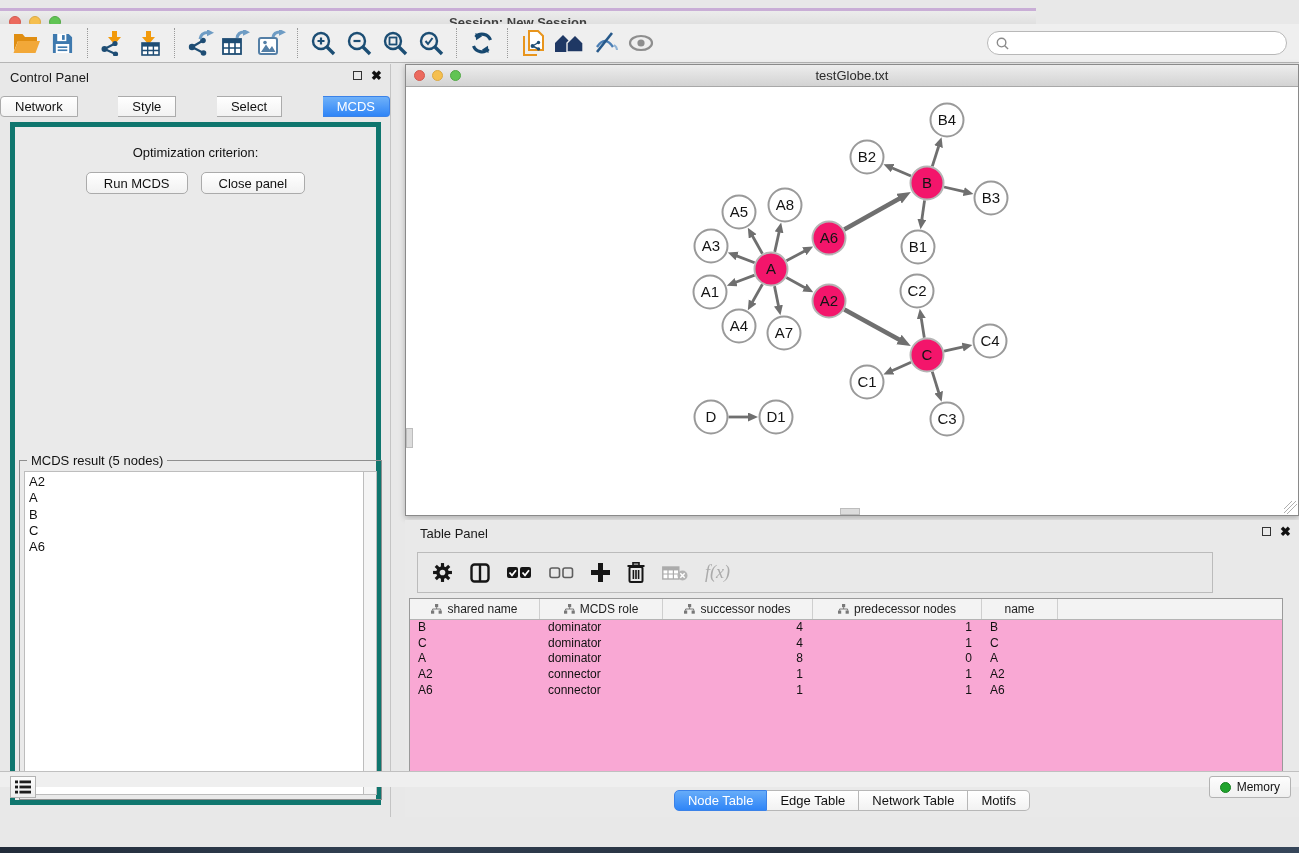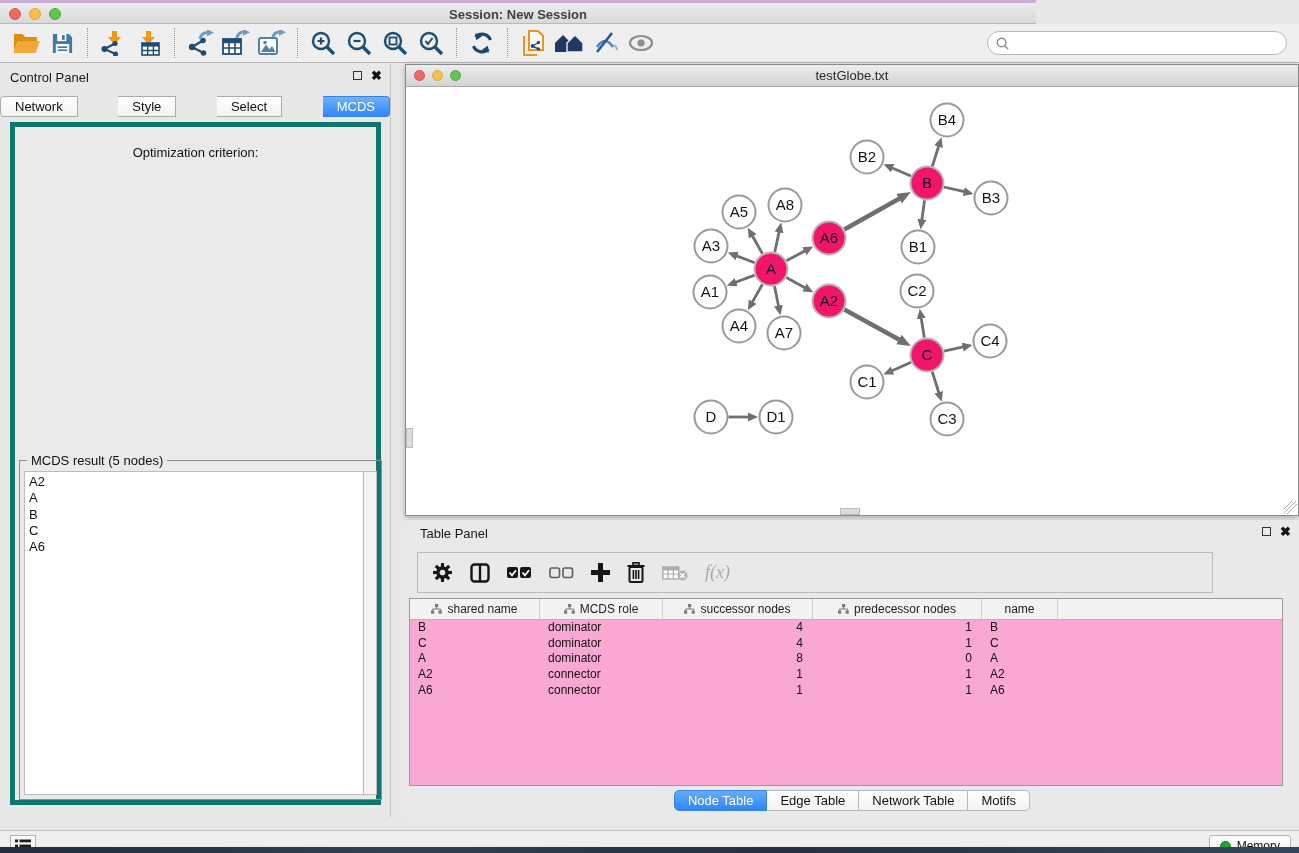--- a/index.html
+++ b/index.html
@@ -1,20 +1,20 @@
 <!DOCTYPE html>
 <html><head>
 <meta charset="utf-8">
 <style>
   * { margin:0; padding:0; box-sizing:border-box; }
   html,body { width:1299px; height:853px; overflow:hidden; }
   body { font-family:"Liberation Sans", sans-serif; background:#E8E8E8; position:relative; }
 
   
-  .mac-titlebar { position:absolute; left:0; top:0; width:1036px; height:24px;
+  .mac-titlebar { position:absolute; left:0; top:8px; width:1036px; height:24px;
     background:linear-gradient(#ECECEC,#D9D9D9); border-top:3px solid #C9AED6;
     border-bottom:1px solid #B9B9B9; }
   .lights { position:absolute; left:9px; top:5px; display:flex; gap:8px; }
   .light { width:12px; height:12px; border-radius:50%; display:inline-block; }
   .light.red   { background:#EC6A5E; border:1px solid #D25A50; }
   .light.yellow{ background:#F5BF4F; border:1px solid #DBA943; }
   .light.green { background:#61C454; border:1px solid #53A847; }
   .mac-title { position:absolute; left:0; right:0; top:4px; text-align:center;
     font-size:13px; color:#404040; font-weight:bold; }
 
@@ -109,21 +109,21 @@
   .td.right { padding-right:10px; text-align:right; }
 
   .tp-tabs { position:absolute; left:0; right:0; top:270px; display:flex; justify-content:center; }
   .tp-tab { height:21px; line-height:20px; padding:0 13px; font-size:13px; color:#111;
     background:linear-gradient(#FFFFFF,#F2F2F2); border:1px solid #B7B7B7; border-left:none; cursor:pointer; }
   .tp-tab:first-child { border-left:1px solid #B7B7B7; border-radius:5px 0 0 5px; }
   .tp-tab:last-child { border-radius:0 5px 5px 0; }
   .tp-tab.active { background:linear-gradient(#66ACF9,#2F85F7); color:#fff; border-color:#3B82E8;text-align:right; }
 
   
-  .statusbar { position:absolute; left:0; top:830px; width:1299px; height:16px;
+  .statusbar { position:absolute; left:0; top:771px; width:1299px; height:16px;
     background:#EFEFEF; border-top:1px solid #C0C0C0; }
   .list-btn { position:absolute; left:10px; top:4px; width:26px; height:22px;
     background:linear-gradient(#FDFDFD,#EDEDED); border:1px solid #B3B3B3; display:flex;
     align-items:center; justify-content:center; cursor:pointer; }
   .memory-btn { position:absolute; right:8px; top:4px; height:22px; padding:0 10px;
     background:linear-gradient(#FDFDFD,#F0F0F0); border:1px solid #B3B3B3; border-radius:3px;
     display:flex; align-items:center; gap:6px; font-size:12px; color:#111; cursor:pointer;
     font-family:"Liberation Sans",sans-serif; }
   .mem-dot { width:11px; height:11px; border-radius:50%; background:#1FA32C; border:1px solid #158020; }
   .desktop-strip { position:absolute; left:0; top:847px; width:1299px; height:6px;
@@ -301,20 +301,24 @@
     </span>
   </div>
   <div class="cp-tabs" id="cp-tabs">
       <div class="cp-tab">Network</div>
       <div class="cp-tab">Style</div>
       <div class="cp-tab">Select</div>
       <div class="cp-tab active">MCDS</div>
     </div>
   <div class="cp-body">
     <div class="opt-label">Optimization criterion:</div>
+    <div class="btn-row">
+      <button class="pbutton">Run MCDS</button>
+      <button class="pbutton">Close panel</button>
+    </div>
     <div class="mcds-fieldset">
       <span class="mcds-legend">MCDS result (5 nodes)</span>
       <div class="mcds-list" id="mcds-list">
           <div>A2</div>
           <div>A</div>
           <div>B</div>
           <div>C</div>
           <div>A6</div>
         </div>
       <div class="mcds-scroll"></div>

